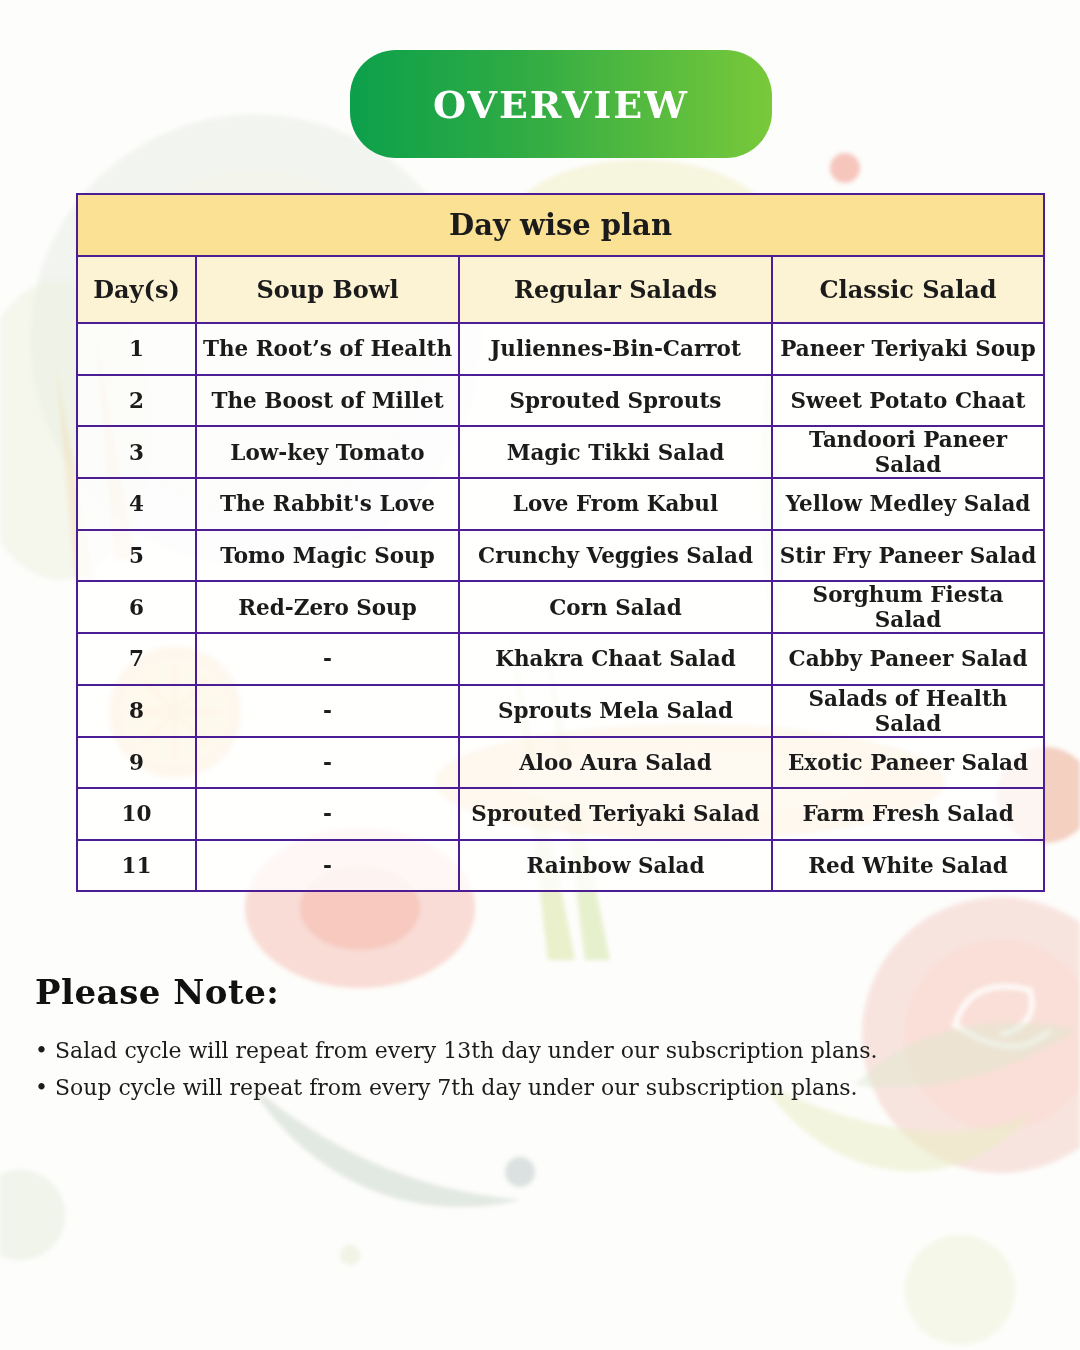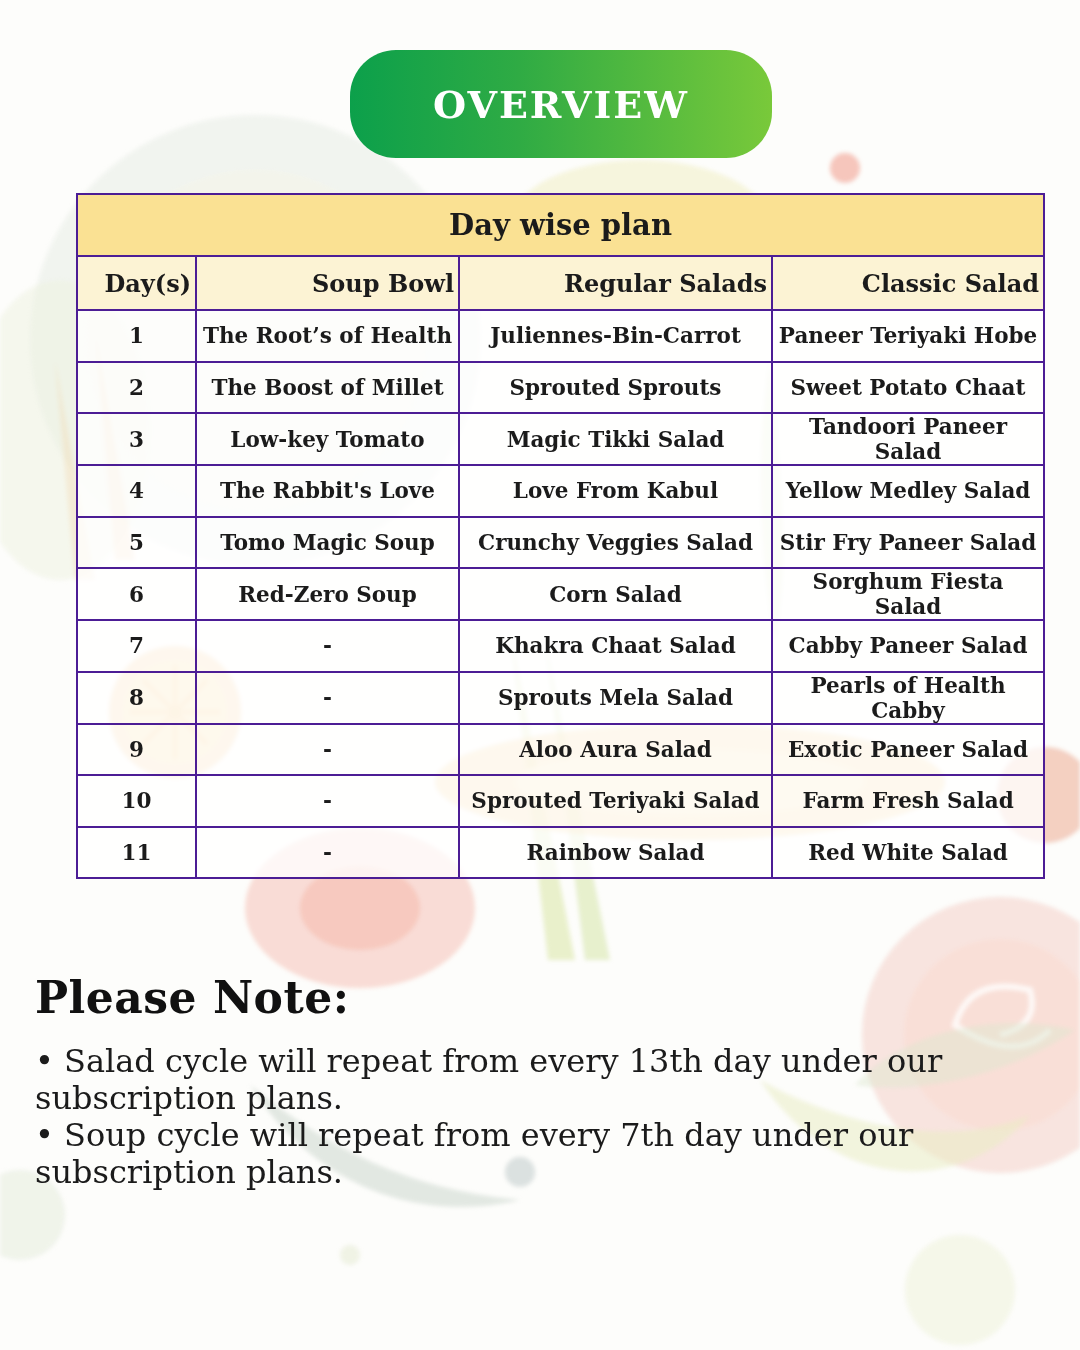--- a/index.html
+++ b/index.html
@@ -63,54 +63,53 @@
     overflow: hidden;
   }
   tr.title-row th {
     background: #fae193;
     height: 62px;
     font-size: 29px;
     font-weight: bold;
   }
   tr.header-row th {
     background: #fcf3d4;
-    height: 54px;
+    height: 67px;
     font-size: 24px;
     font-weight: bold;
-    text-align: right;
   }
   tbody.plan-body td {
     background: rgba(255, 255, 255, 0.78);
     height: 51.5px;
     font-size: 21.5px;
     font-weight: bold;
   }
 
   
   .note {
     position: absolute;
     left: 35px;
     top: 972px;
     width: 1000px;
     z-index: 2;
   }
   .note h2 {
     margin: 0;
-    font-size: 44px;
+    font-size: 34px;
     font-weight: bold;
     color: #111;
     letter-spacing: 0.5px;
   }
   .note ul {
     list-style: none;
     margin: 20px 0 0 0;
     padding: 0;
   }
   .note li {
-    font-size: 32px;
+    font-size: 22px;
     font-weight: normal;
     line-height: 37px;
     color: #1b1b1b;
   }
   .note li::before { content: "\2022\00a0"; }
 </style>
 </head>
 <body>
 
 <div class="page">
@@ -178,21 +177,21 @@
           <th>Soup Bowl</th>
           <th>Regular Salads</th>
           <th>Classic Salad</th>
         </tr>
     </thead>
     <tbody class="plan-body">
         <tr>
           <td>1</td>
           <td>The Root’s of Health</td>
           <td>Juliennes-Bin-Carrot</td>
-          <td>Paneer Teriyaki Hobe</td>
+          <td>Paneer Teriyaki Soup</td>
         </tr>
         <tr>
           <td>2</td>
           <td>The Boost of Millet</td>
           <td>Sprouted Sprouts</td>
           <td>Sweet Potato Chaat</td>
         </tr>
         <tr>
           <td>3</td>
           <td>Low-key Tomato</td>
@@ -220,21 +219,21 @@
         <tr>
           <td>7</td>
           <td>-</td>
           <td>Khakra Chaat Salad</td>
           <td>Cabby Paneer Salad</td>
         </tr>
         <tr>
           <td>8</td>
           <td>-</td>
           <td>Sprouts Mela Salad</td>
-          <td>Pearls of Health Cabby</td>
+          <td>Salads of Health Salad</td>
         </tr>
         <tr>
           <td>9</td>
           <td>-</td>
           <td>Aloo Aura Salad</td>
           <td>Exotic Paneer Salad</td>
         </tr>
         <tr>
           <td>10</td>
           <td>-</td>

